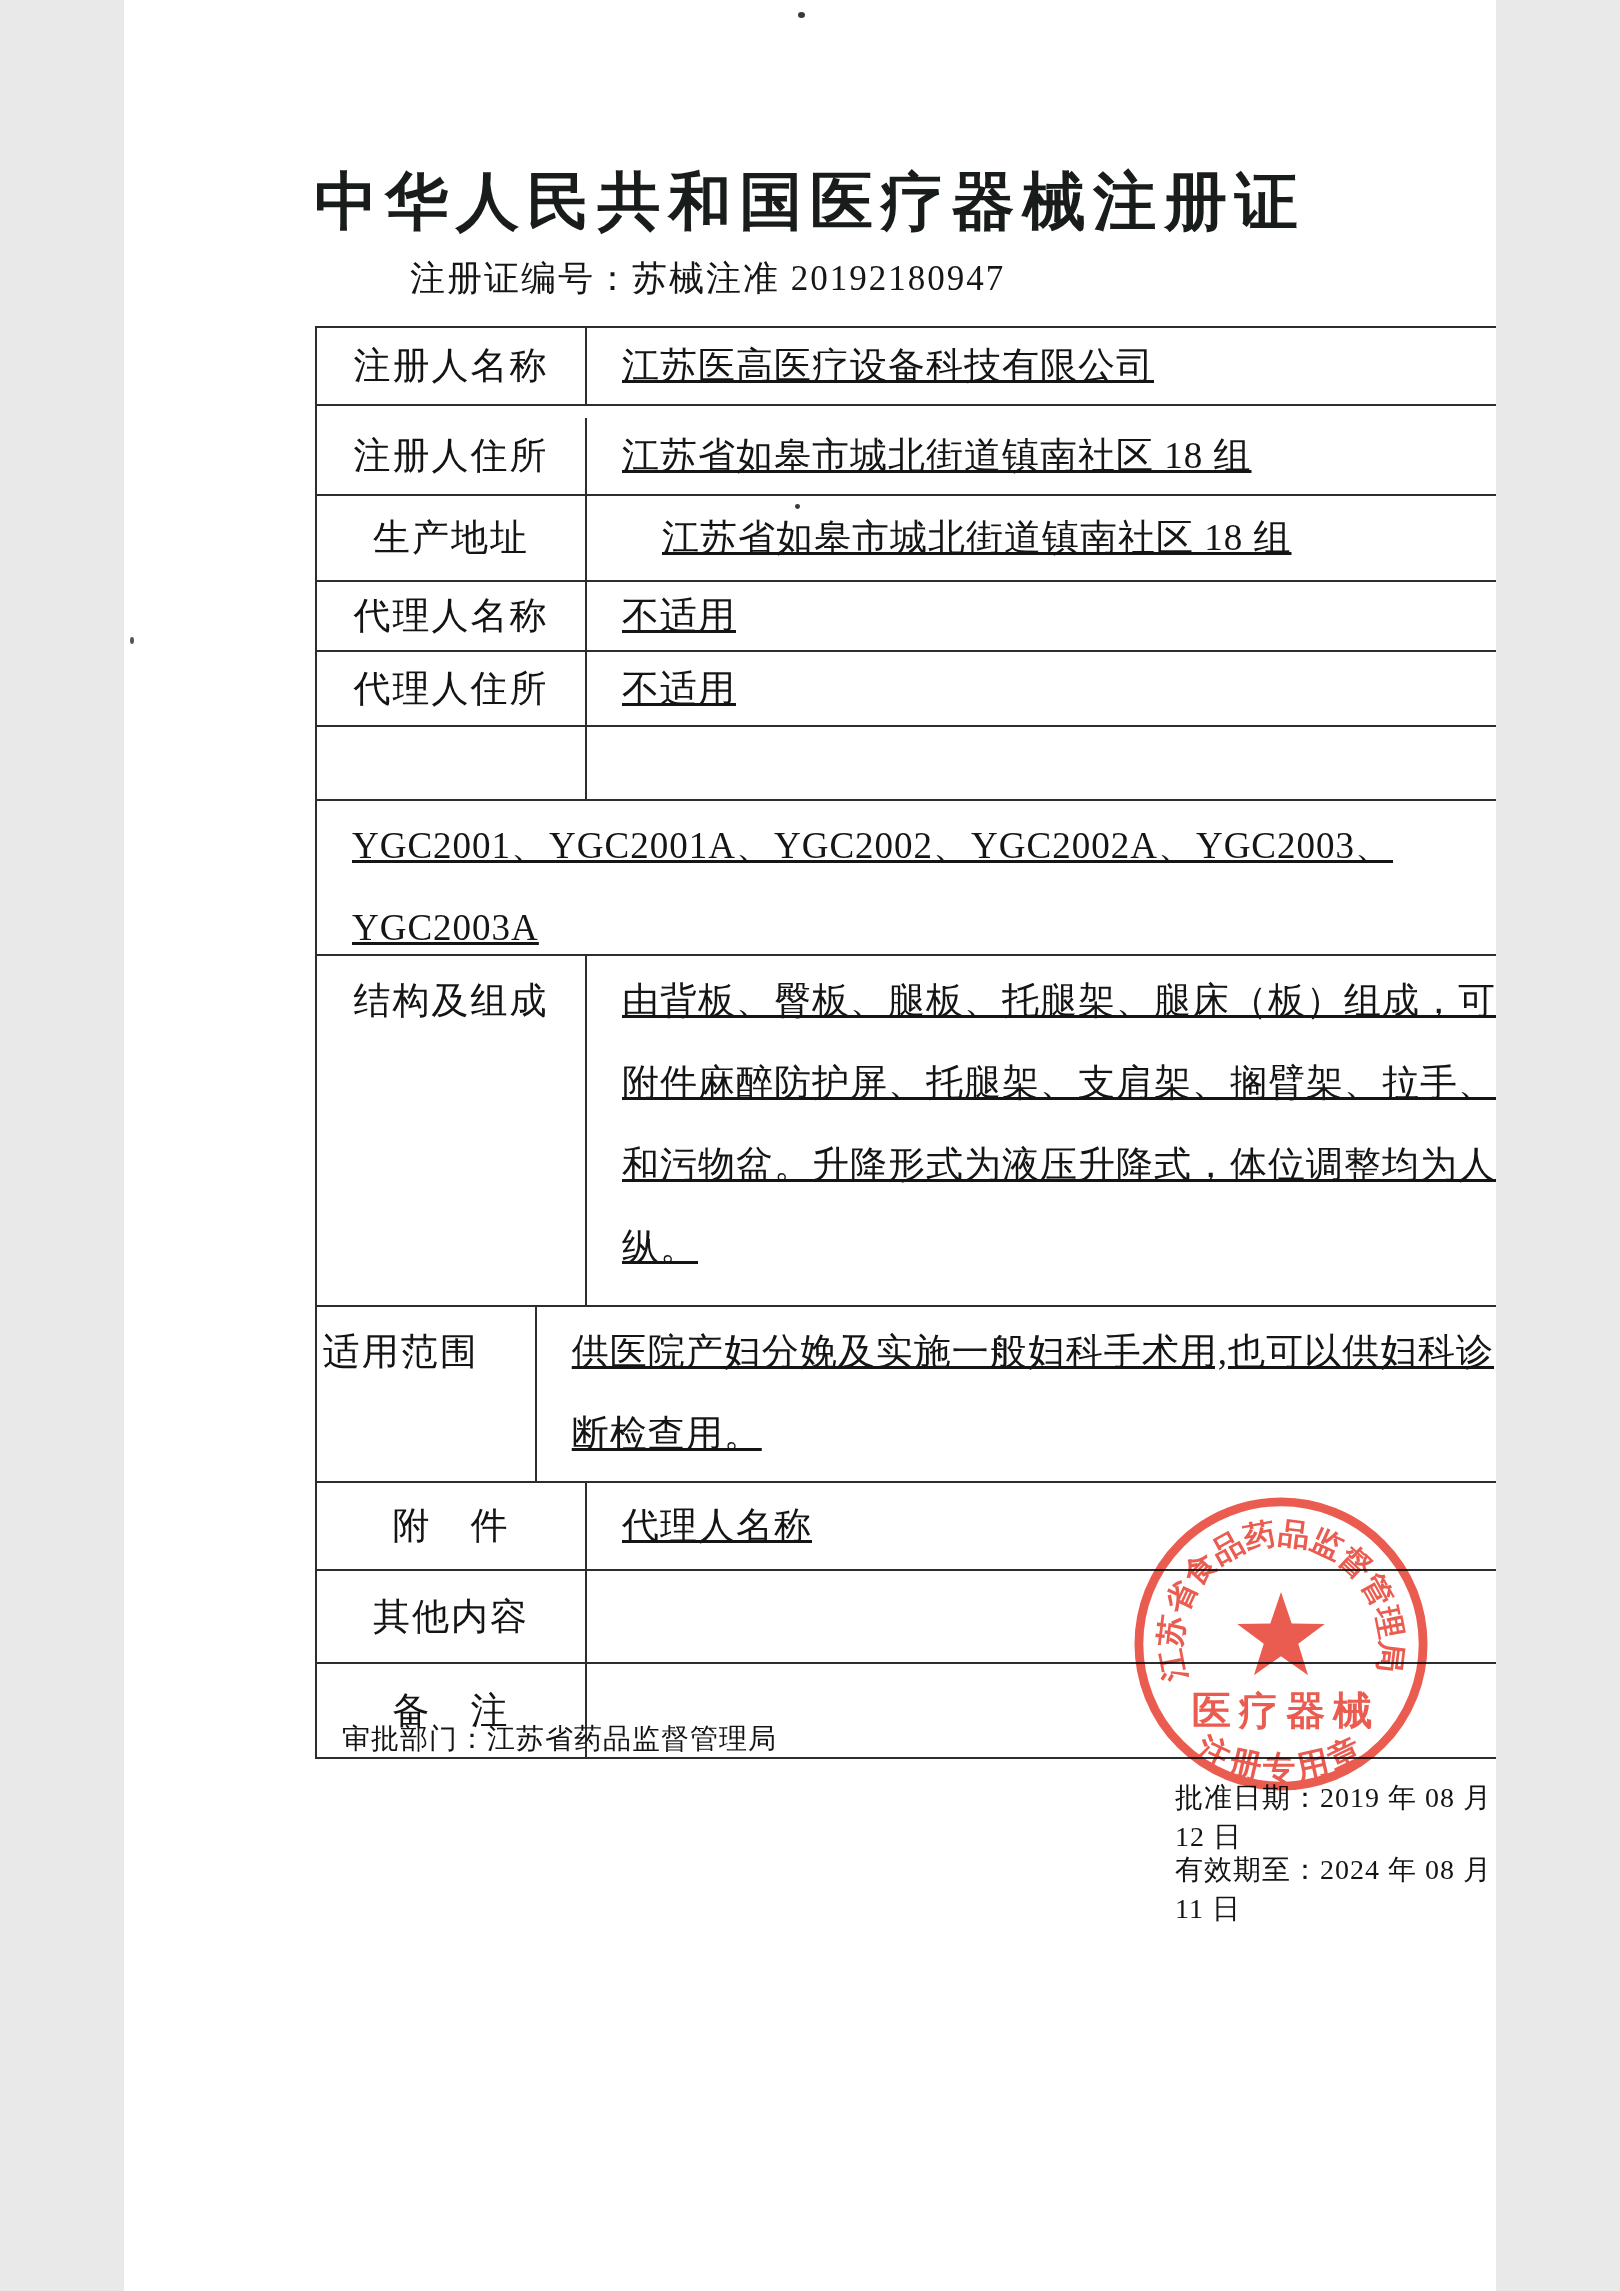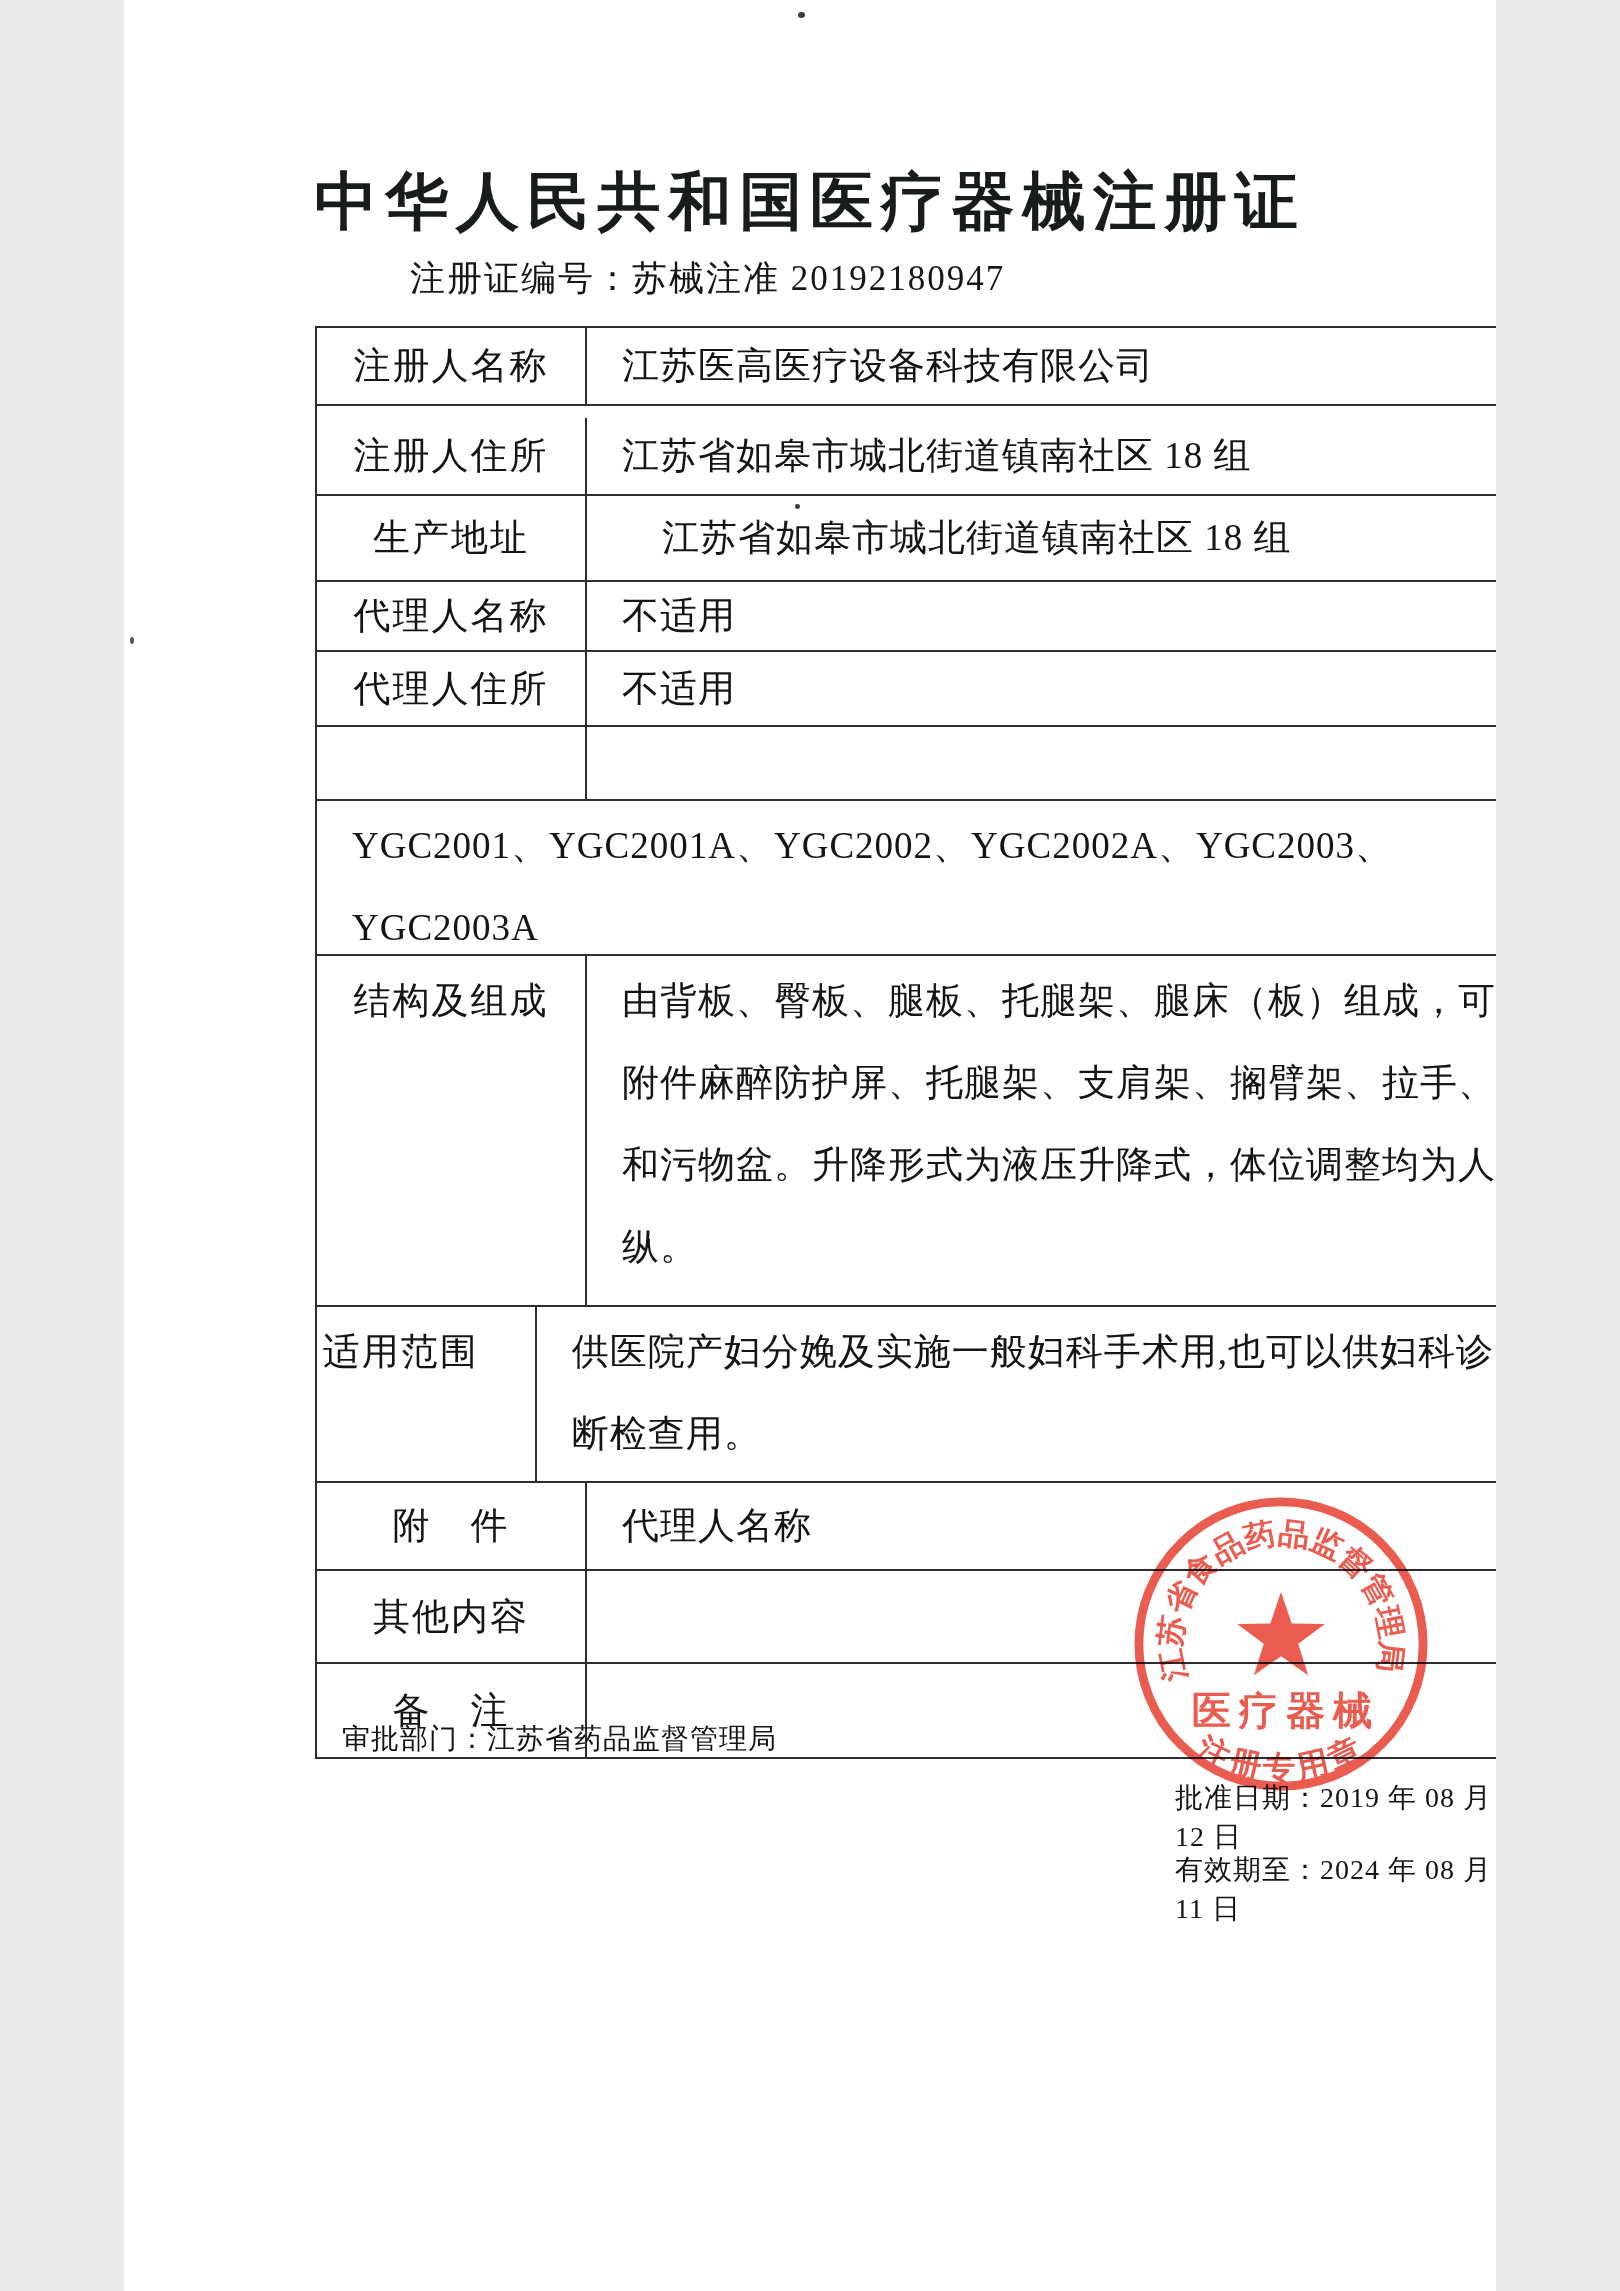--- a/index.html
+++ b/index.html
@@ -25,21 +25,21 @@
   .t-row{display:flex;border-bottom:2px solid #2d2d2d;box-sizing:border-box;overflow:hidden;}
   .t-row:last-child{border-bottom:none;}
   .t-label{
     width:270px;flex:0 0 270px;border-right:2px solid #2d2d2d;box-sizing:border-box;
     display:flex;justify-content:center;align-items:center;
     font-size:37px;letter-spacing:2px;color:#141414;
   }
   .t-value{
     flex:1;display:flex;flex-direction:column;justify-content:center;
     padding-left:35px;padding-right:36px;box-sizing:border-box;
-    font-size:37px;letter-spacing:1px;color:#151515;
+    font-size:37px;letter-spacing:1px;color:#151515;text-decoration:underline;
   }
   .t-row.multi .t-label{align-items:flex-start;padding-top:3.9px;}
   .t-row.multi .t-label .lbl{line-height:82px;}
   .t-row.multi .t-value{justify-content:flex-start;padding-top:3.9px;}
   .t-row.multi .t-value .vline{line-height:82px;white-space:nowrap;}
   .footer-left{
     position:absolute;left:218px;top:1719px;
     font-size:28px;letter-spacing:1px;line-height:39px;color:#141414;
   }
   .footer-date1{position:absolute;left:1051px;top:1778px;font-size:28px;letter-spacing:1px;line-height:39px;color:#141414;}

